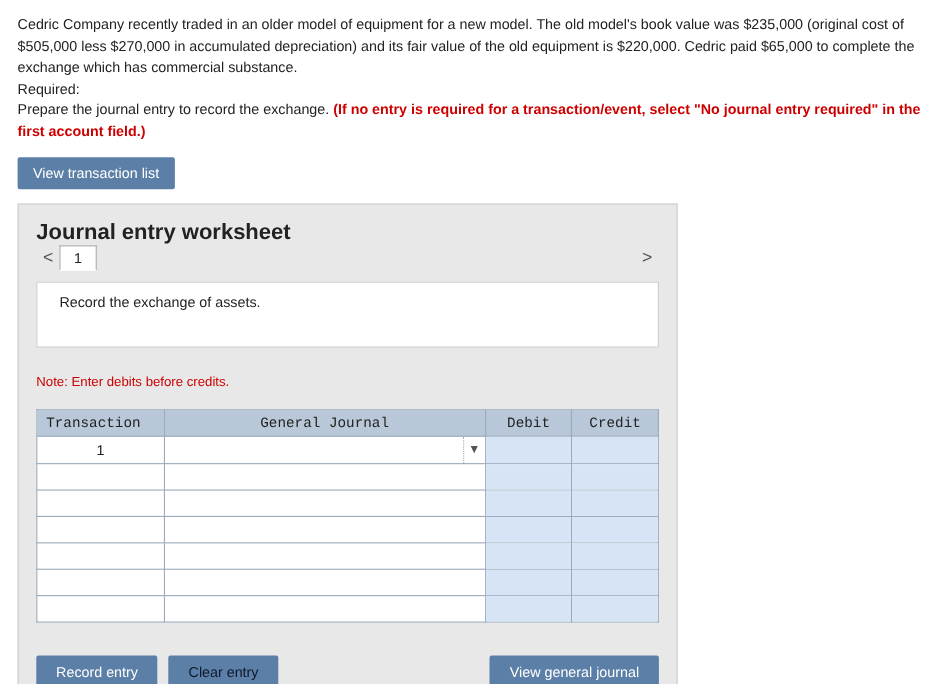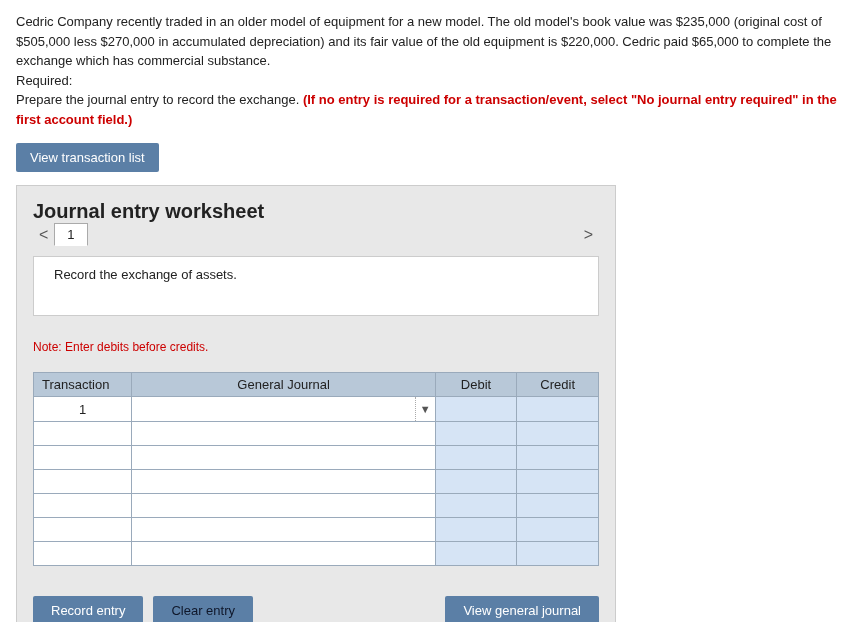--- a/index.html
+++ b/index.html
@@ -94,20 +94,21 @@
       border-collapse: collapse;
       background: #fff;
     }
     .journal-table th {
       background: #b8c8d8;
       border: 1px solid #9aaabb;
       padding: 4px 8px;
       font-size: 13px;
       font-weight: normal;
       text-align: center;
+      font-family: Liberation Mono, monospace;
     }
     .journal-table th.left {
       text-align: left;
     }
     .journal-table td {
       border: 1px solid #9aaabb;
       padding: 0;
       height: 24px;
     }
     .journal-table td.transaction-num {

